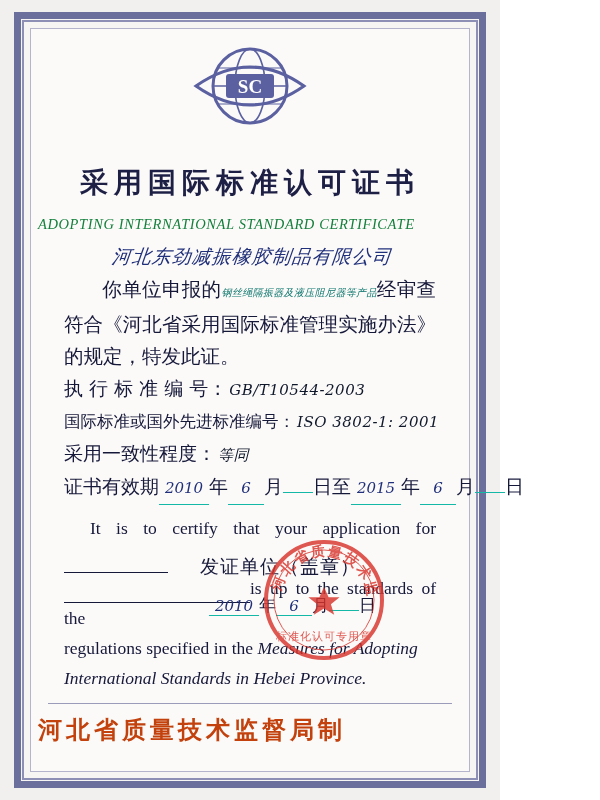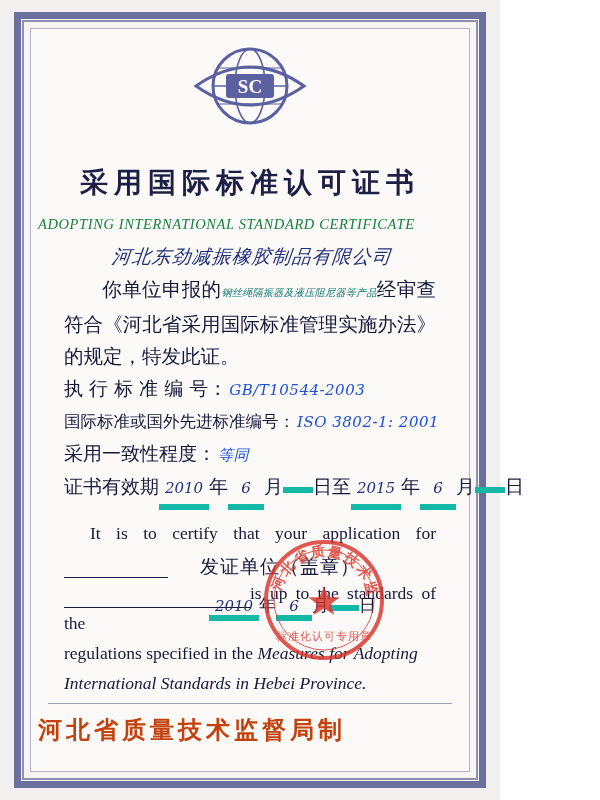--- a/index.html
+++ b/index.html
@@ -161,28 +161,28 @@
     font-size: 19px;
     line-height: 31px;
     color: #16183a;
     font-family: "DejaVu Serif", serif;
     white-space: nowrap;
   }
   .field-row.small-label { font-size: 16.5px; }
   .field-val {
     font-family: "DejaVu Serif", serif;
     font-style: italic;
-    color: #1d4ed8;
+    color: #0f172a;
     font-size: 15px;
     margin-left: 2px;
     letter-spacing: 0.5px;
   }
   .ul {
     display: inline-block;
-    border-bottom: 6px solid #14b8a6;
+    border-bottom: 1px solid #14b8a6;
     text-align: center;
     font-family: "DejaVu Serif", serif;
     font-style: italic;
     color: #21307a;
     font-size: 15px;
     vertical-align: baseline;
   }
   .ul.w50 { min-width: 50px; }
   .ul.w36 { min-width: 36px; }
   .ul.w30 { min-width: 30px; }

